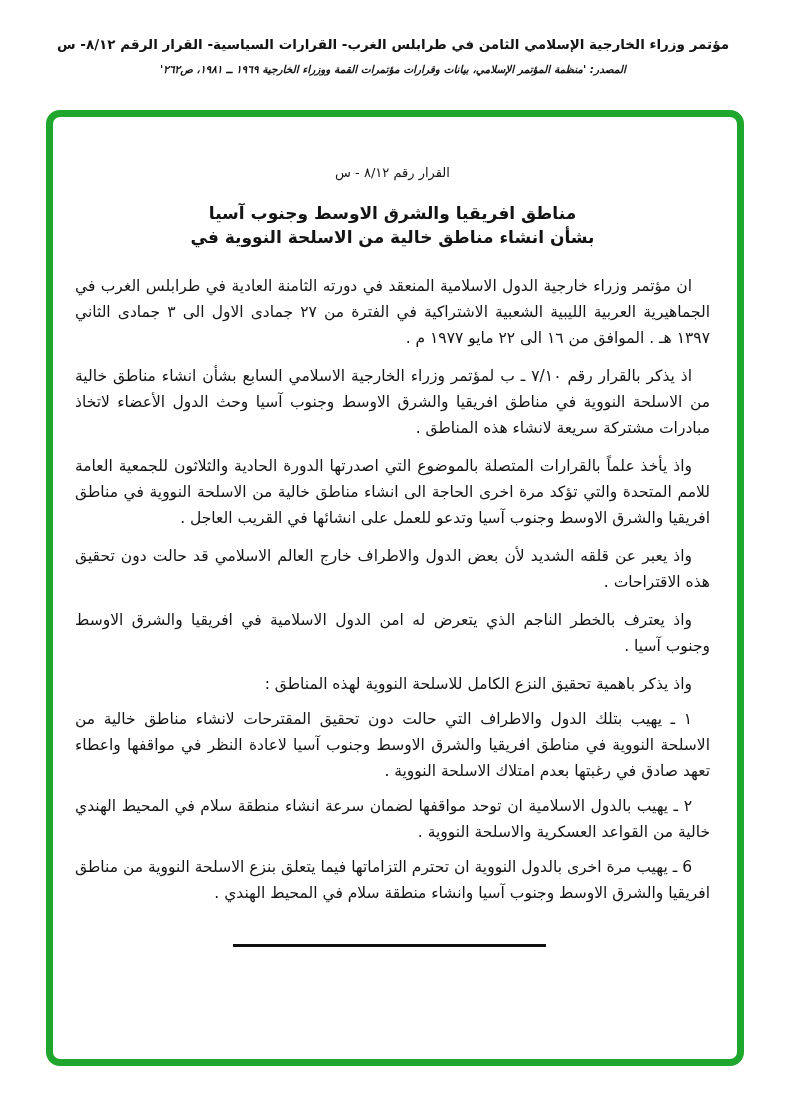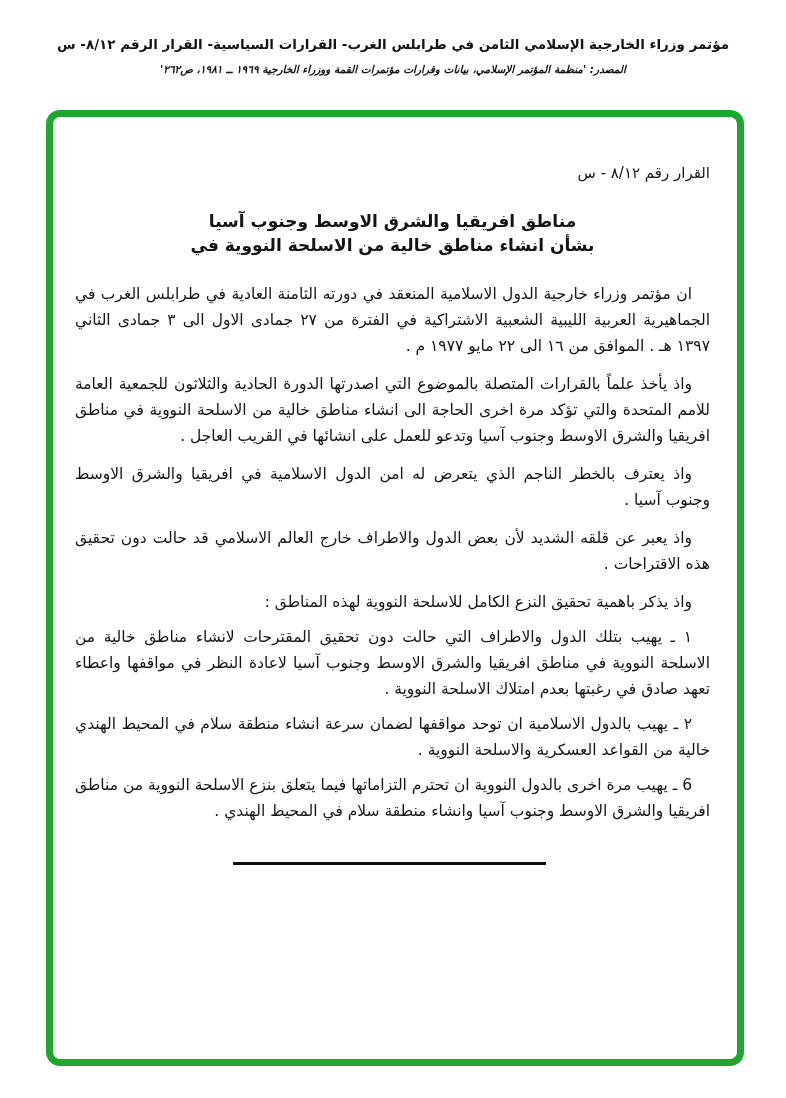--- a/index.html
+++ b/index.html
@@ -44,24 +44,24 @@
   }
 
   
   .doc-content {
     position: absolute;
     top: 46px; right: 27px; left: 22px;
     direction: rtl;
     text-align: justify;
   }
   .title-num {
-    text-align: right;
-    font-size: 15px;
+    text-align: center;
+    font-size: 13px;
     line-height: 20px;
-    margin-bottom: 26px;
+    margin-bottom: 18px;
   }
   .title-subject {
     text-align: center;
     font-size: 17px;
     font-weight: bold;
     line-height: 24px;
   }
   .title-subject.second { margin-top: 8px; }
 
   .doc-content p {
@@ -92,26 +92,27 @@
   <div class="doc-content" dir="rtl">
 
     <div class="title-num">القرار رقم ٨/١٢ - س</div>
 
     <div class="title-subject second">مناطق افريقيا والشرق الاوسط وجنوب آسيا</div>
 
     <div class="title-subject">بشأن انشاء مناطق خالية من الاسلحة النووية في</div>
 
     <p class="first-para">ان مؤتمر وزراء خارجية الدول الاسلامية المنعقد في دورته الثامنة العادية في طرابلس الغرب في الجماهيرية العربية الليبية الشعبية الاشتراكية في الفترة من ٢٧ جمادى الاول الى ٣ جمادى الثاني ١٣٩٧ هـ . الموافق من ١٦ الى ٢٢ مايو ١٩٧٧ م .</p>
 
+    <p>اذ يذكر بالقرار رقم ٧/١٠ ـ ب لمؤتمر وزراء الخارجية الاسلامي السابع بشأن انشاء مناطق خالية من الاسلحة النووية في مناطق افريقيا والشرق الاوسط وجنوب آسيا وحث الدول الأعضاء لاتخاذ مبادرات مشتركة سريعة لانشاء هذه المناطق .</p>
 
     <p>واذ يأخذ علماً بالقرارات المتصلة بالموضوع التي اصدرتها الدورة الحادية والثلاثون للجمعية العامة للامم المتحدة والتي تؤكد مرة اخرى الحاجة الى انشاء مناطق خالية من الاسلحة النووية في مناطق افريقيا والشرق الاوسط وجنوب آسيا وتدعو للعمل على انشائها في القريب العاجل .</p>
 
+    <p>واذ يعبر عن قلقه الشديد لأن بعض الدول والاطراف خارج العالم الاسلامي قد حالت دون تحقيق هذه الاقتراحات .</p>
+
     <p>واذ يعترف بالخطر الناجم الذي يتعرض له امن الدول الاسلامية في افريقيا والشرق الاوسط وجنوب آسيا .</p>
-
-    <p>واذ يعبر عن قلقه الشديد لأن بعض الدول والاطراف خارج العالم الاسلامي قد حالت دون تحقيق هذه الاقتراحات .</p>
 
     <p>واذ يذكر باهمية تحقيق النزع الكامل للاسلحة النووية لهذه المناطق :</p>
 
     <p class="clause">١ ـ يهيب بتلك الدول والاطراف التي حالت دون تحقيق المقترحات لانشاء مناطق خالية من الاسلحة النووية في مناطق افريقيا والشرق الاوسط وجنوب آسيا لاعادة النظر في مواقفها واعطاء تعهد صادق في رغبتها بعدم امتلاك الاسلحة النووية .</p>
 
     <p class="clause">٢ ـ يهيب بالدول الاسلامية ان توحد مواقفها لضمان سرعة انشاء منطقة سلام في المحيط الهندي خالية من القواعد العسكرية والاسلحة النووية .</p>
 
     <p class="clause">6 ـ يهيب مرة اخرى بالدول النووية ان تحترم التزاماتها فيما يتعلق بنزع الاسلحة النووية من مناطق افريقيا والشرق الاوسط وجنوب آسيا وانشاء منطقة سلام في المحيط الهندي .</p>
 
     <div class="footer-divider"></div>

